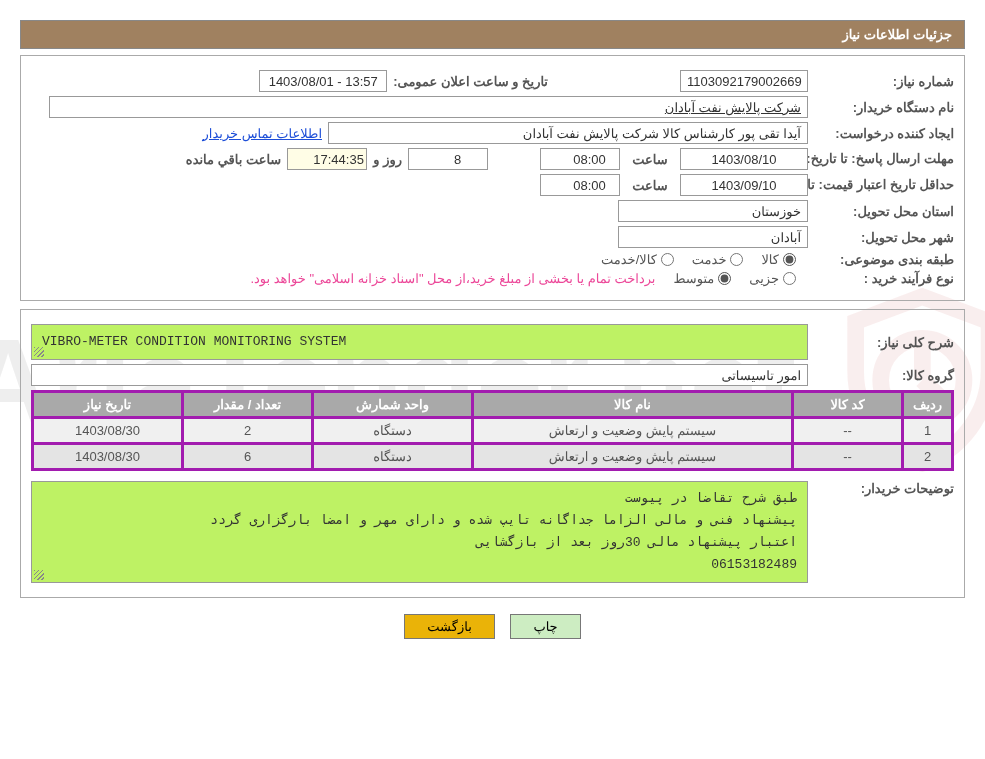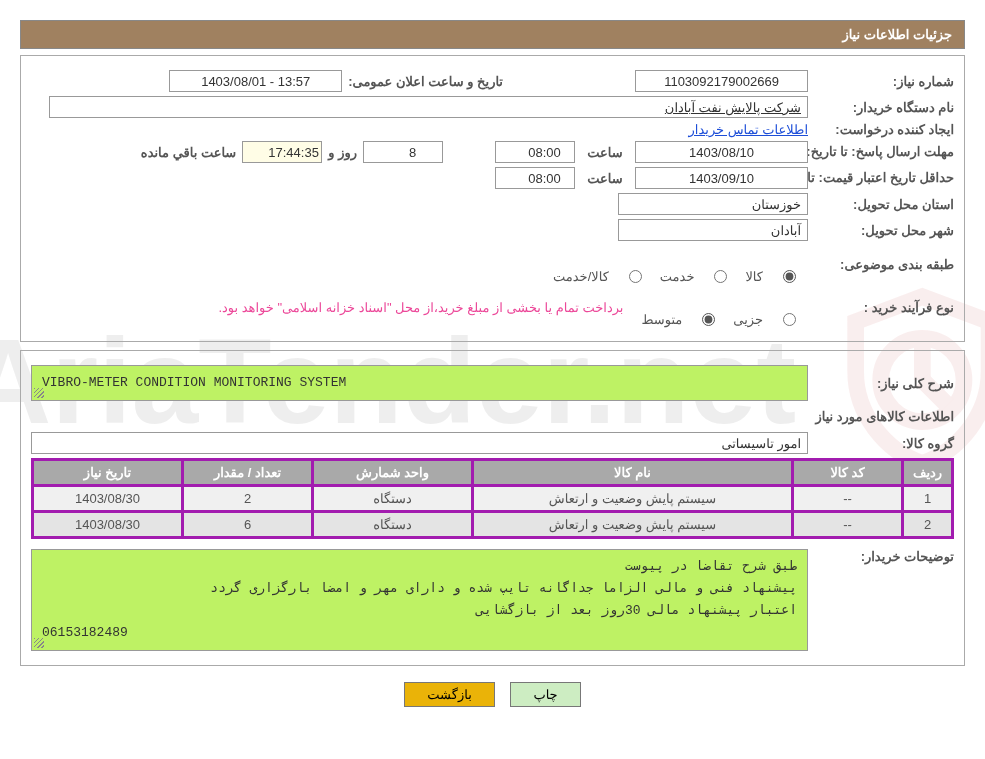--- a/index.html
+++ b/index.html
@@ -66,27 +66,27 @@
     background: #fff;
     padding: 2px 6px;
     height: 22px;
     line-height: 18px;
     text-align: center;
     color: #333;
     direction: rtl;
   }
   .field.ltr { direction: ltr; }
   .field.w-small { width: 80px; padding-left: 25px; }
-  .field.w-med { width: 173px; }
+  .field.w-med { width: 128px; }
   .field.w-lg { width: 480px; }
   .field.w-xl { width: 759px; text-decoration: underline; }
   .field.w-city { width: 190px; }
   .link { color: #1d4ed8; text-decoration: underline; cursor: pointer; }
   .radio-row { gap: 18px; }
-  .radio-row .opt { display: flex; align-items: center; gap: 20px; margin-top: 24px; }
+  .radio-row .opt { display: flex; align-items: center; gap: 4px; }
   .radio-row input[type=radio] { accent-color: #555; }
   .note { color: #ec4899; }
   .subtitle { font-weight: bold; color: #555; margin: 8px 0; }
   table.items {
     width: 100%;
     border-collapse: collapse;
     margin-top: 4px;
   }
   table.items th, table.items td {
     border: 3px solid #a21caf;
@@ -167,20 +167,21 @@
       <div class="field w-med ltr">1403/08/01 - 13:57</div>
     </div>
 
     <div class="row">
       <span class="label w1">نام دستگاه خریدار:</span>
       <div class="field w-xl" style="text-align:right">شرکت پالایش نفت آبادان</div>
     </div>
 
     <div class="row">
       <span class="label w1">ایجاد کننده درخواست:</span>
+      <div class="field w-lg" style="text-align:right">آیدا تقی پور کارشناس کالا شرکت پالایش نفت آبادان</div>
       <a class="link">اطلاعات تماس خریدار</a>
     </div>
 
     <div class="row">
       <span class="label w1" style="line-height:1.2">
         <span>مهلت ارسال پاسخ:</span>
         <span>تا تاریخ:</span>
       </span>
       <div class="field w-med ltr">1403/08/10</div>
       <span class="label w2">ساعت</span>
@@ -244,21 +245,20 @@
   <div class="section">
 
     <div class="row">
       <span class="label w1">شرح کلی نیاز:</span>
       <div class="desc-box" style="padding:6px 10px; min-height:30px;">
         <span style="direction:ltr; display:block; text-align:left">VIBRO-METER CONDITION MONITORING SYSTEM</span>
         <span class="resize-handle"></span>
       </div>
     </div>
 
-    <div class="subtitle">اطلاعات کالاهای مورد نیاز</div>
 
     <div class="row">
       <span class="label w1">گروه کالا:</span>
       <div class="field" style="flex:1; text-align:right">امور تاسیساتی</div>
     </div>
 
     <table class="items">
       <thead>
         <tr>
           <th class="col-row">ردیف</th>
@@ -288,21 +288,21 @@
         </tr>
       </tbody>
     </table>
 
     <div class="row" style="margin-top:10px; align-items:flex-start">
       <span class="label w1">توضیحات خریدار:</span>
       <div class="desc-box">
         <div>طبق شرح تقاضا در پیوست</div>
         <div>پیشنهاد فنی و مالی الزاما جداگانه تایپ شده و دارای مهر و امضا بارگزاری گردد</div>
         <div>اعتبار پیشنهاد مالی 30روز بعد از بازگشایی</div>
-        <div style="direction:ltr; text-align:left">06153182489</div>
+        <div style="direction:ltr; text-align:right">06153182489</div>
         <span class="resize-handle"></span>
       </div>
     </div>
   </div>
 
   <div class="buttons">
     <button class="btn btn-green">چاپ</button>
     <button class="btn btn-pink">بازگشت</button>
   </div>
 

